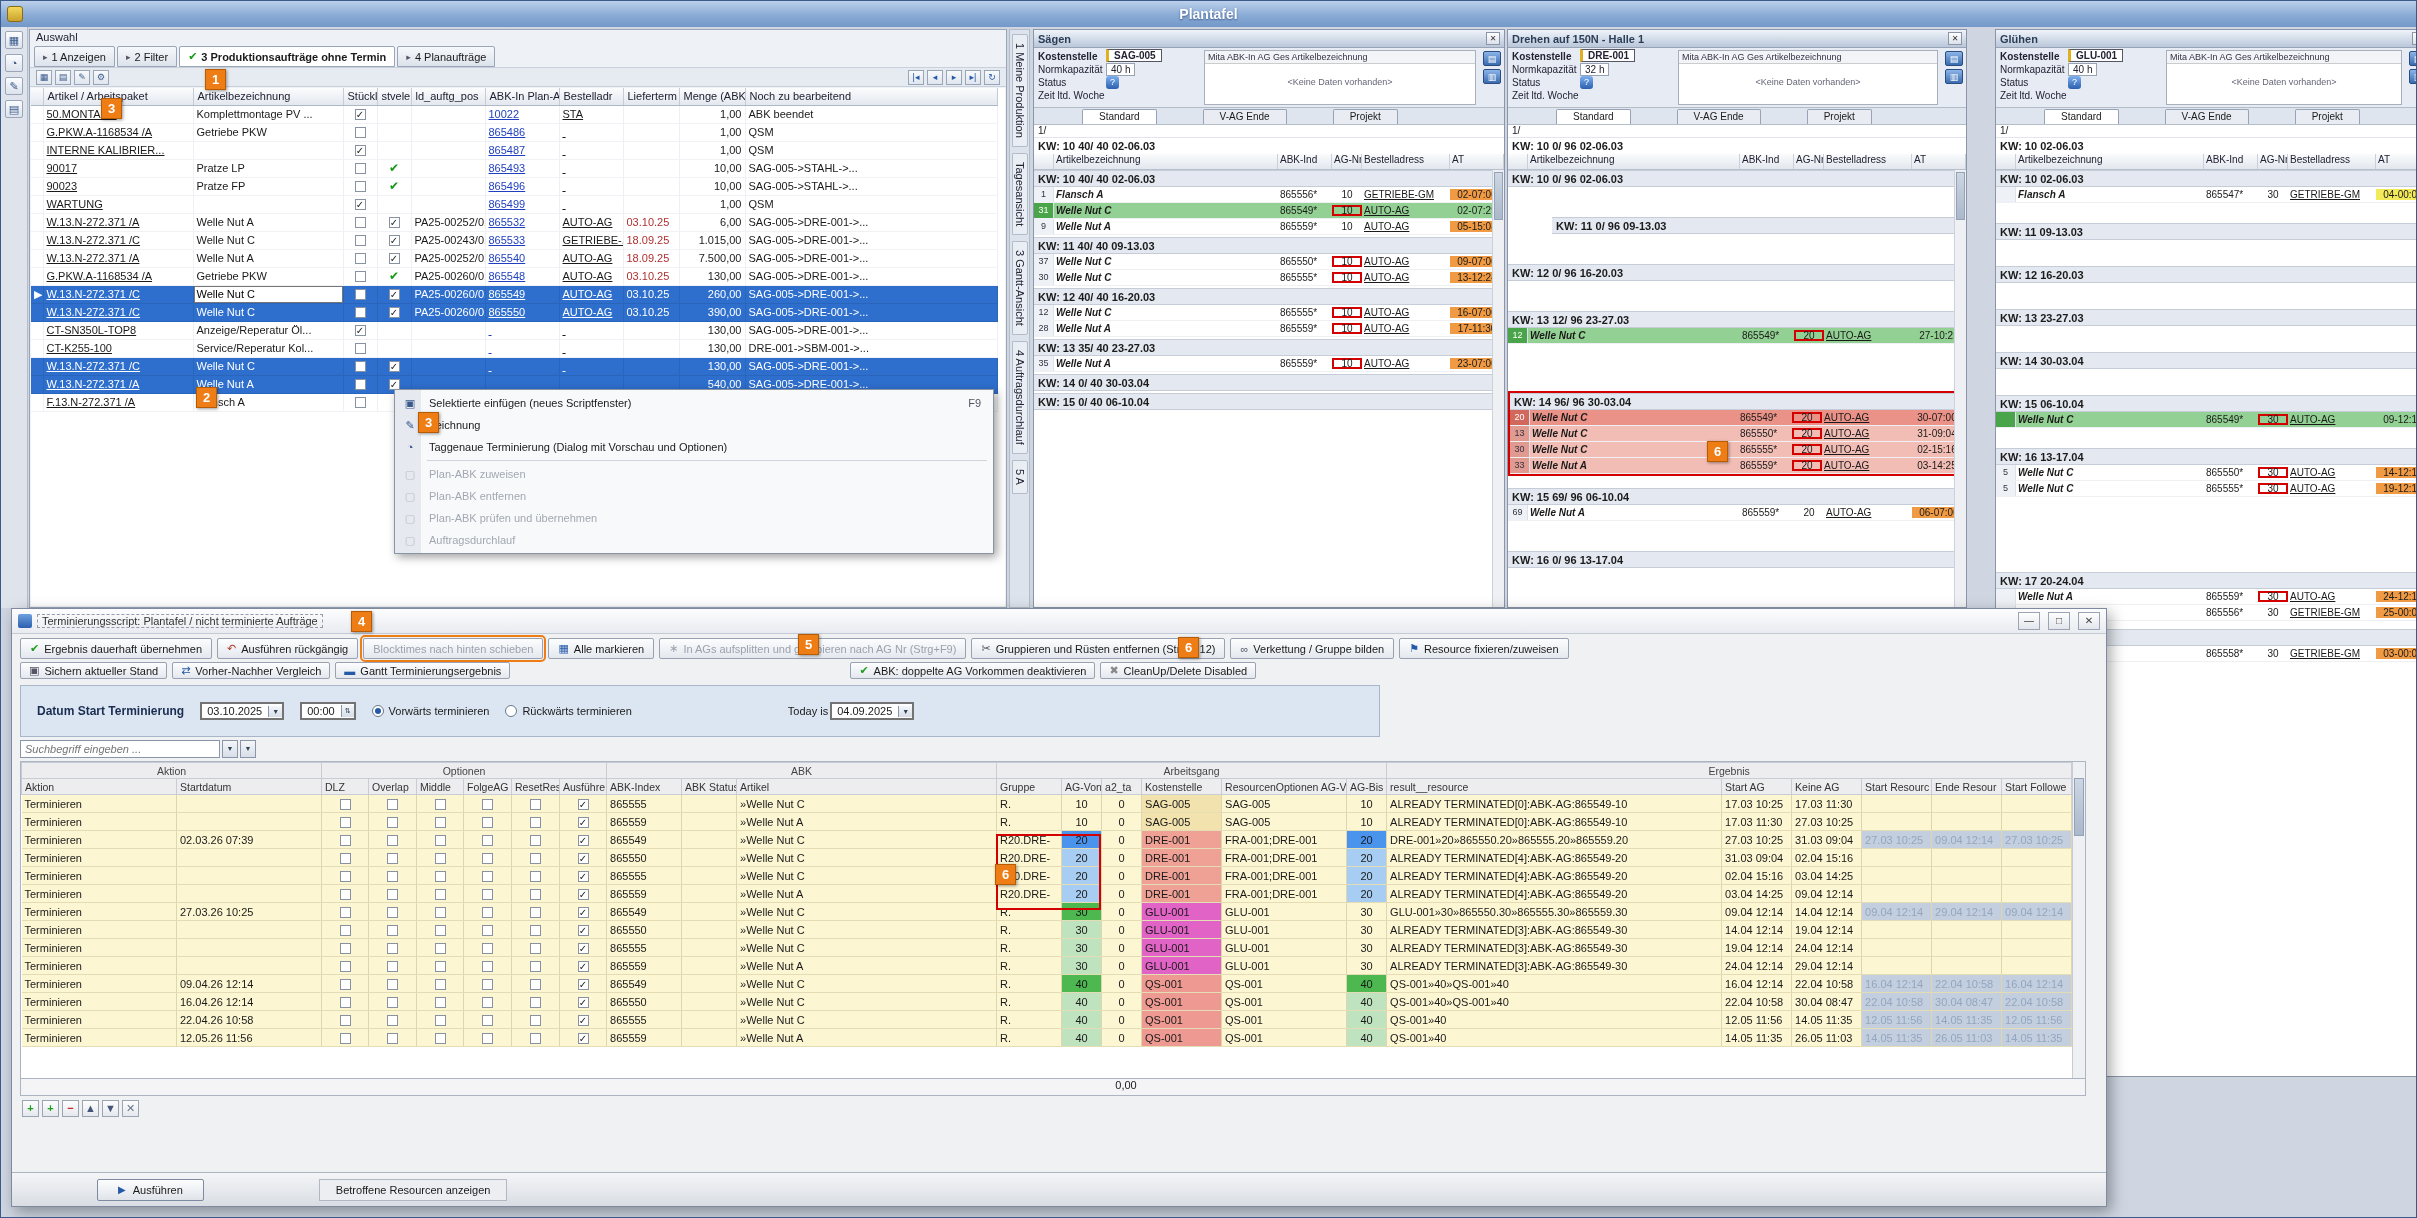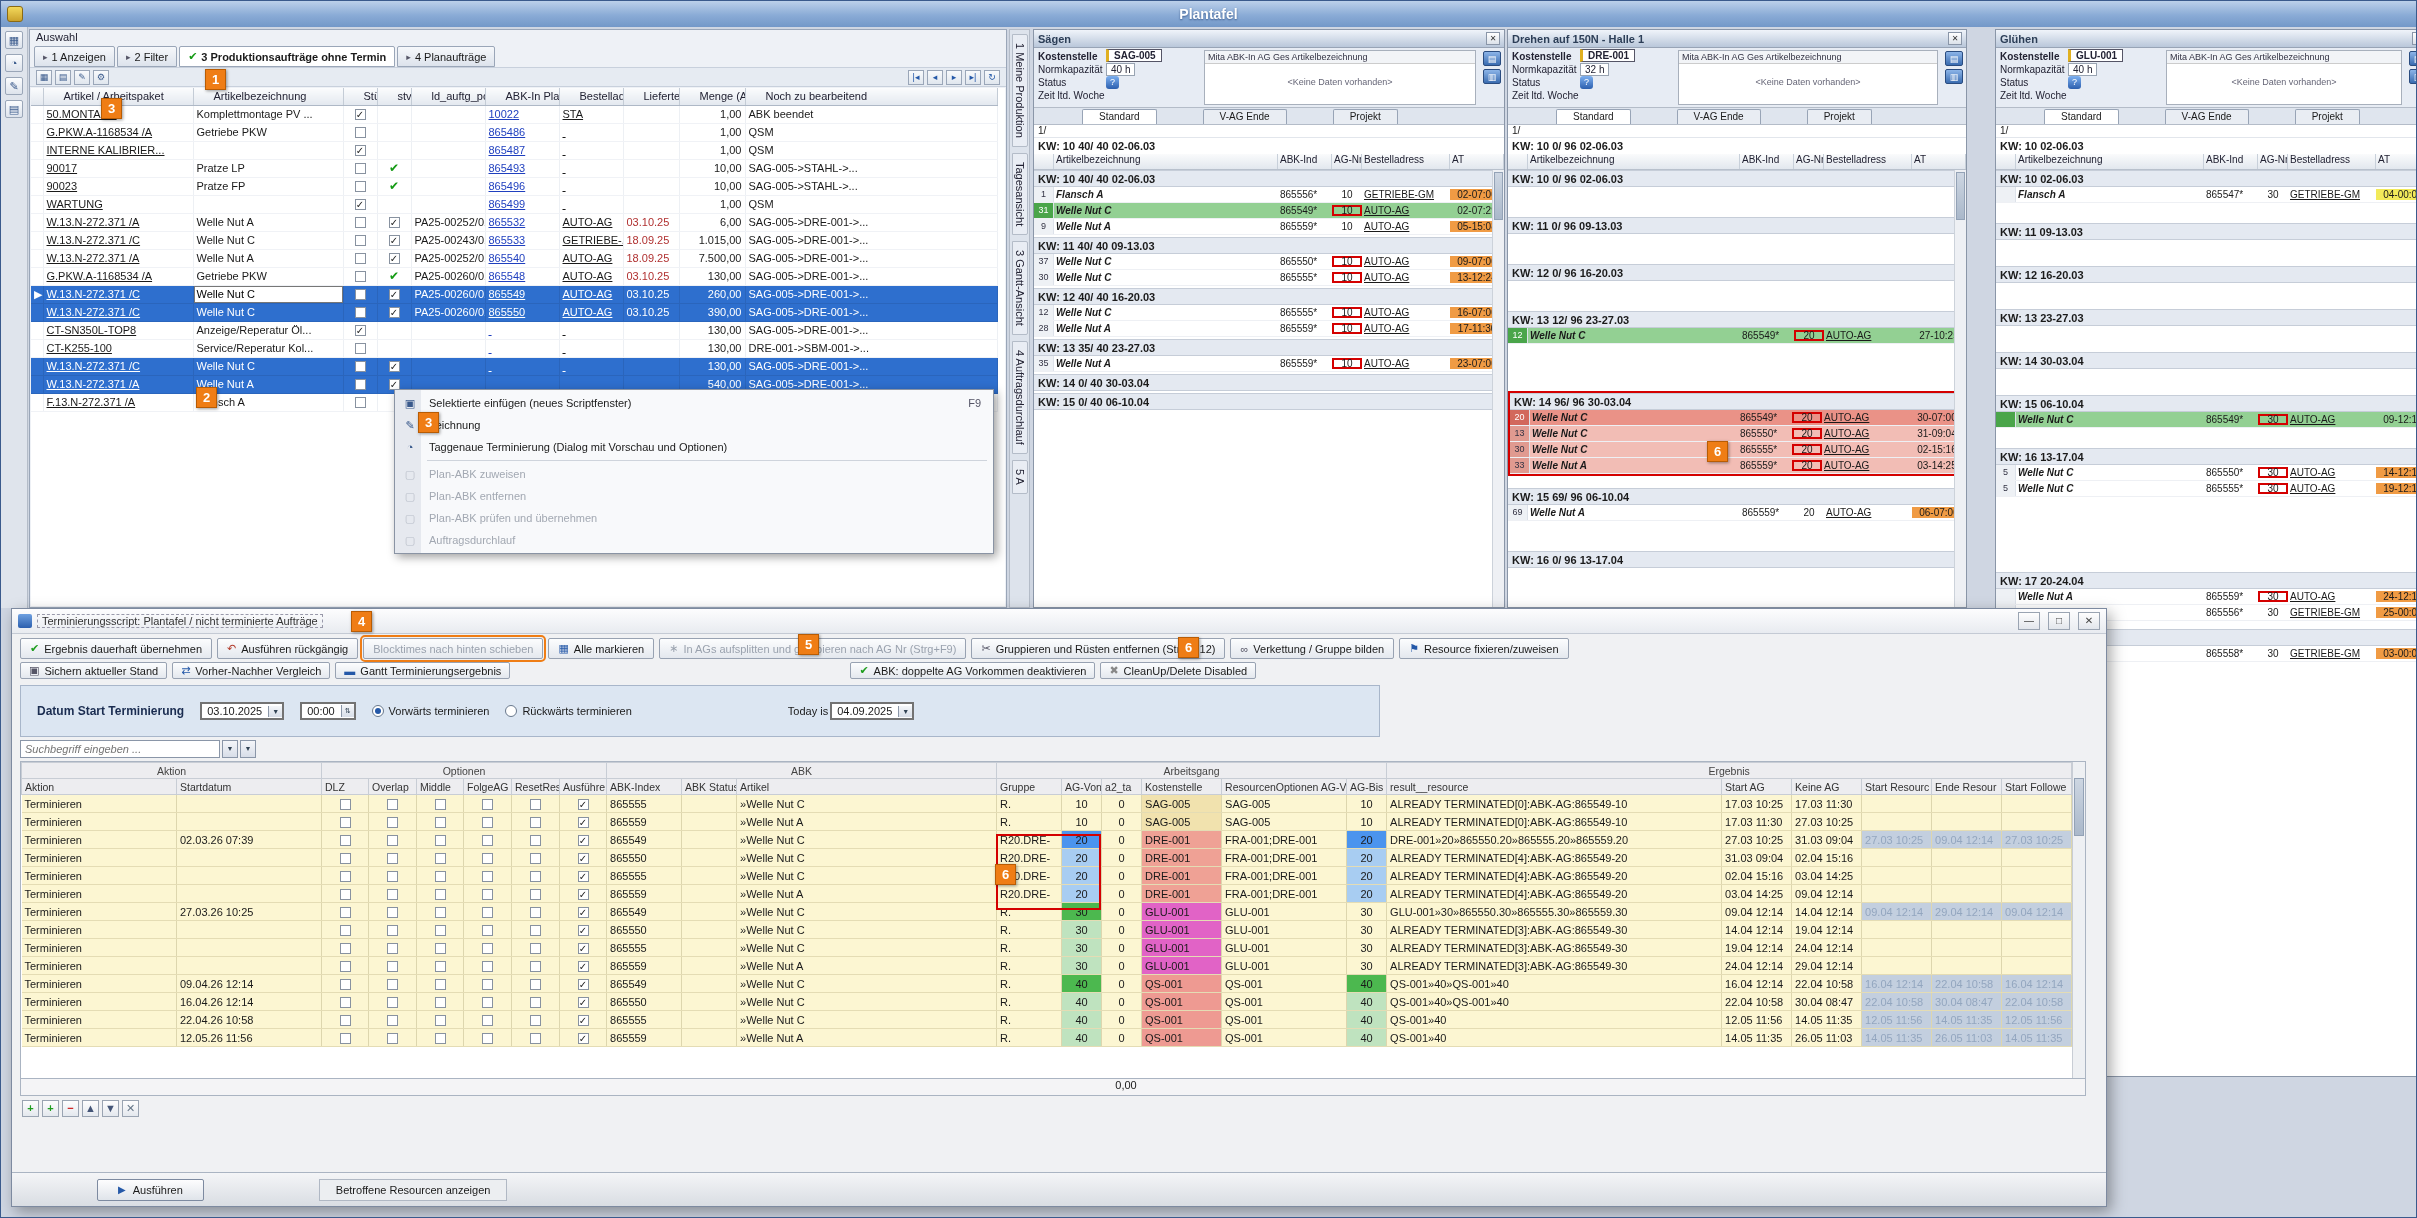--- a/index.html
+++ b/index.html
@@ -23,21 +23,21 @@
   .atab { display:flex; align-items:center; gap:4px; border:1px solid #9aa6b8; background:linear-gradient(#f6f8fb,#dde3ec); padding:1px 8px; font-size:11px; border-radius:2px 2px 0 0; white-space:nowrap; }
   .atab.active { background:#fff; font-weight:bold; }
   .atab .pre { color:#556; font-size:9px; }
   .atab.active .pre { color:#149a14; font-size:11px; }
   .aus-toolbar { height:20px; display:flex; align-items:center; gap:3px; padding:0 6px; background:#e6ebf2; border-top:1px solid #c8d0dc; border-bottom:1px solid #c8d0dc; }
   .tico { width:16px; height:15px; border:1px solid #9aa6b8; background:linear-gradient(#f8fafc,#e0e6ee); font-size:9px; text-align:center; line-height:13px; color:#3a5a8c; }
   .tspacer { flex:1; }
   .nico { color:#2458a8; }
   .aus-tablewrap { position:absolute; left:1px; top:58px; right:1px; bottom:1px; background:#fff; overflow:hidden; }
   table.lt { border-collapse:collapse; table-layout:fixed; width:966px; font-size:11px; }
-  .lt th { height:17px; background:linear-gradient(#fbfcfd,#e3e8ef); border-right:1px solid #c4ccd6; border-bottom:1px solid #aeb8c6; padding:0 20px; font-weight:normal; text-align:left; white-space:nowrap; overflow:hidden; color:#223; }
+  .lt th { height:17px; background:linear-gradient(#fbfcfd,#e3e8ef); border-right:1px solid #c4ccd6; border-bottom:1px solid #aeb8c6; padding:0 4px; font-weight:normal; text-align:left; white-space:nowrap; overflow:hidden; color:#223; }
   .lt td { height:18px; padding:0 3px; border-right:1px solid #edf0f4; border-bottom:1px solid #f0f2f6; white-space:nowrap; overflow:hidden; background:#fff; }
   .lt tr.sel td { background:#2e6fce; color:#fff; border-color:#2a65bc; }
   td.c-art { text-decoration:underline; }
   td.c-abk { color:#1f3fbf; text-decoration:underline; }
   .lt tr.sel td.c-abk { color:#fff; }
   td.c-best { text-decoration:underline; }
   td.c-lief { color:#b03030; }
   .lt tr.sel td.c-lief { color:#fff; }
   td.c-menge { text-align:right; }
   td.c-edit { background:#fff !important; color:#000 !important; box-shadow:inset 0 0 0 1px #777; }
@@ -622,21 +622,21 @@
           <span class="c-name">Artikelbezeichnung</span>
           <span class="c-abk">ABK-Ind</span>
           <span class="c-ag">AG-Nr.</span>
           <span class="c-bst">Bestelladress</span>
           <span class="c-at">AT</span>
         </div>
         <div class="plist">
           <div style="margin-bottom: 30px;">
             <div class="kw">KW: 10  0/ 96  02-06.03</div>
           </div>
-          <div style="margin-bottom: 30px;">
+          <div style="margin-bottom: 30px; margin-left: 44px;">
             <div class="kw">KW: 11  0/ 96  09-13.03</div>
           </div>
           <div style="margin-bottom: 30px;">
             <div class="kw">KW: 12  0/ 96  16-20.03</div>
           </div>
           <div style="margin-bottom: 47px;">
             <div class="kw">KW: 13  12/ 96  23-27.03</div>
             <div class="prow green">
               <span class="rnum">12</span>
               <span class="rname">Welle Nut C</span>

